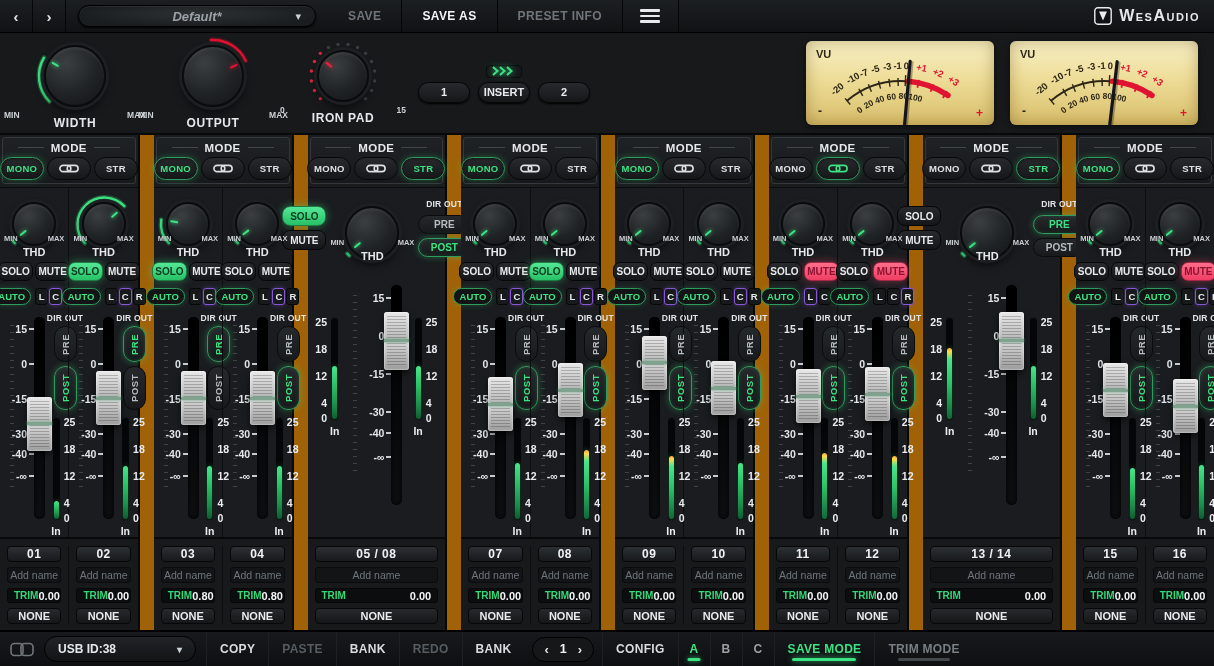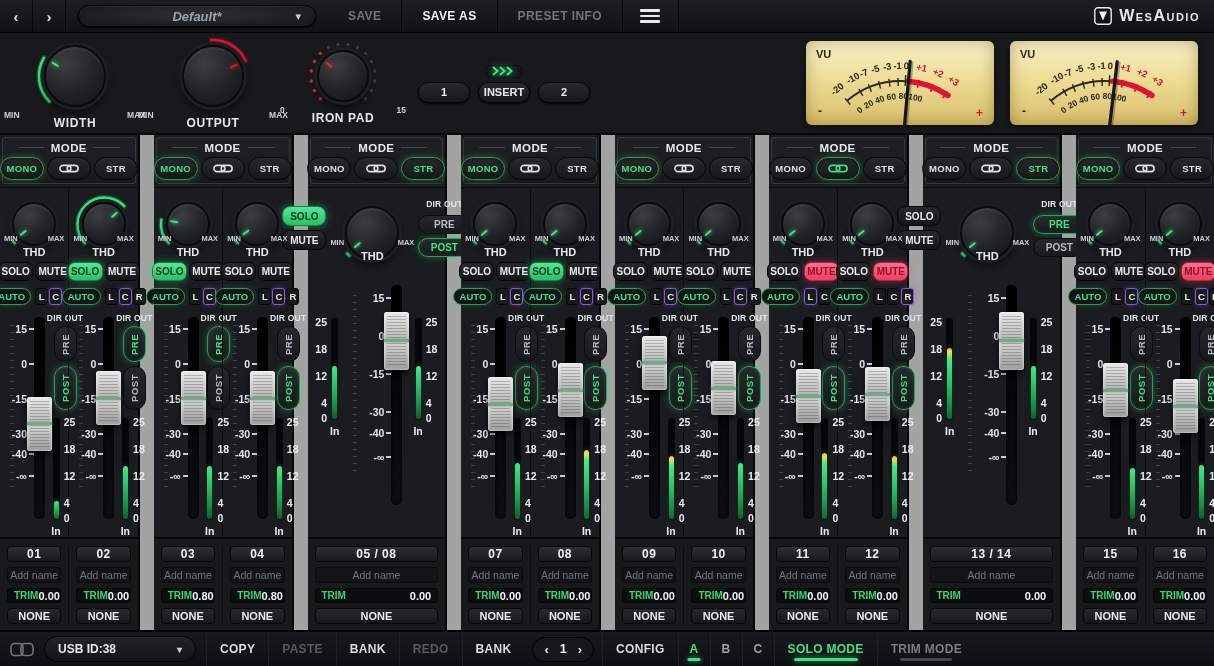--- a/index.html
+++ b/index.html
@@ -53,21 +53,21 @@
   .iron-btn{margin-top:4px;width:62px;height:21px;border-radius:11px;border:1.5px solid #c22036;color:#e23650;font-size:11px;font-weight:700;letter-spacing:1px;display:flex;align-items:center;justify-content:center;background:#141618;box-shadow:0 0 9px rgba(224,32,60,.28),inset 0 0 6px rgba(224,32,60,.15);}
   .insert-group{position:relative;display:flex;gap:8px;margin:18px 14px 0 16px;flex:none;}
   .ins-btn{width:52px;height:21px;border-radius:11px;background:linear-gradient(180deg,#27292c,#151719);border:1px solid #050606;color:#e8eaec;font-size:11px;font-weight:700;display:flex;align-items:center;justify-content:center;box-shadow:0 1px 2px #000;}
   .ins-chev{position:absolute;top:-17px;left:50%;transform:translateX(-50%);width:36px;height:13px;border-radius:4px;background:#16181a;border:1px solid #0a0b0c;display:flex;align-items:center;justify-content:center;}
   .ins-chev svg{filter:drop-shadow(0 0 3px rgba(60,227,131,.8));}
   .vu-row{margin-left:auto;display:flex;gap:16px;padding-right:8px;}
   .vu{width:188px;height:84px;border-radius:6px;position:relative;overflow:hidden;background:linear-gradient(180deg,#f8f1c6 0%,#eedd98 45%,#d8be6a 100%);box-shadow:inset 0 0 16px rgba(95,65,10,.38),0 2px 6px rgba(0,0,0,.55);}
   .vu svg{position:absolute;inset:0;}
 
   
-  .sections-row{flex:1;display:flex;background:#a3a3a3;gap:14px;}
+  .sections-row{flex:1;display:flex;background:#a16207;gap:14px;}
   .section{flex:1;min-width:0;display:flex;flex-direction:column;background:#1a1c1e;border-right:2px solid #070808;}
   .section:last-child{border-right:none;}
   .mode-box{margin:2px 2px 0;height:47px;border:1px solid #34383c;border-radius:3px;background:linear-gradient(180deg,#1f2225,#17191b);display:flex;flex-direction:column;align-items:center;justify-content:center;gap:3px;}
   .mode-title{display:flex;align-items:center;gap:7px;font-size:11.5px;font-weight:700;color:#e6e9eb;letter-spacing:.4px;}
   .mode-title::before,.mode-title::after{content:"";width:26px;height:1px;background:#41464b;}
   .mode-btns{display:flex;gap:3px;}
   .mode-btn{width:44px;height:23px;border-radius:12px;display:flex;align-items:center;justify-content:center;background:linear-gradient(180deg,#27292c,#151719);border:1px solid #060707;color:#dde0e3;font-size:9.5px;font-weight:700;letter-spacing:.3px;}
   .mode-btn.active{color:#3ce383;border:1px solid #2e9c5e;box-shadow:0 0 7px rgba(60,227,131,.3),inset 0 1px 3px rgba(0,0,0,.5);}
   .mode-btn svg{stroke:currentColor;}
   .strips{flex:1;display:flex;margin-top:3px;border-top:1px solid #0a0b0c;background:#1a1c1f;}
@@ -1569,21 +1569,21 @@
       <span class="pchev">›</span>
     </div>
     <div class="bb-item">CONFIG</div>
     <div class="bb-item bb-abc slot-a">
         <span>A</span>
         <i class="bb-ind"></i>
       </div>
     <div class="bb-item bb-abc slot-bc">B</div>
     <div class="bb-item bb-abc slot-bc">C</div>
     <div class="bb-item fmode">
-        <span>SOLO MODE</span>
+        <span>SAVE MODE</span>
         <i class="bb-ind"></i>
       </div>
     <div class="bb-item tmode">
         <span>TRIM MODE</span>
         <i class="bb-ind"></i>
       </div>
   </footer>
 </div>
 
 </body></html>

